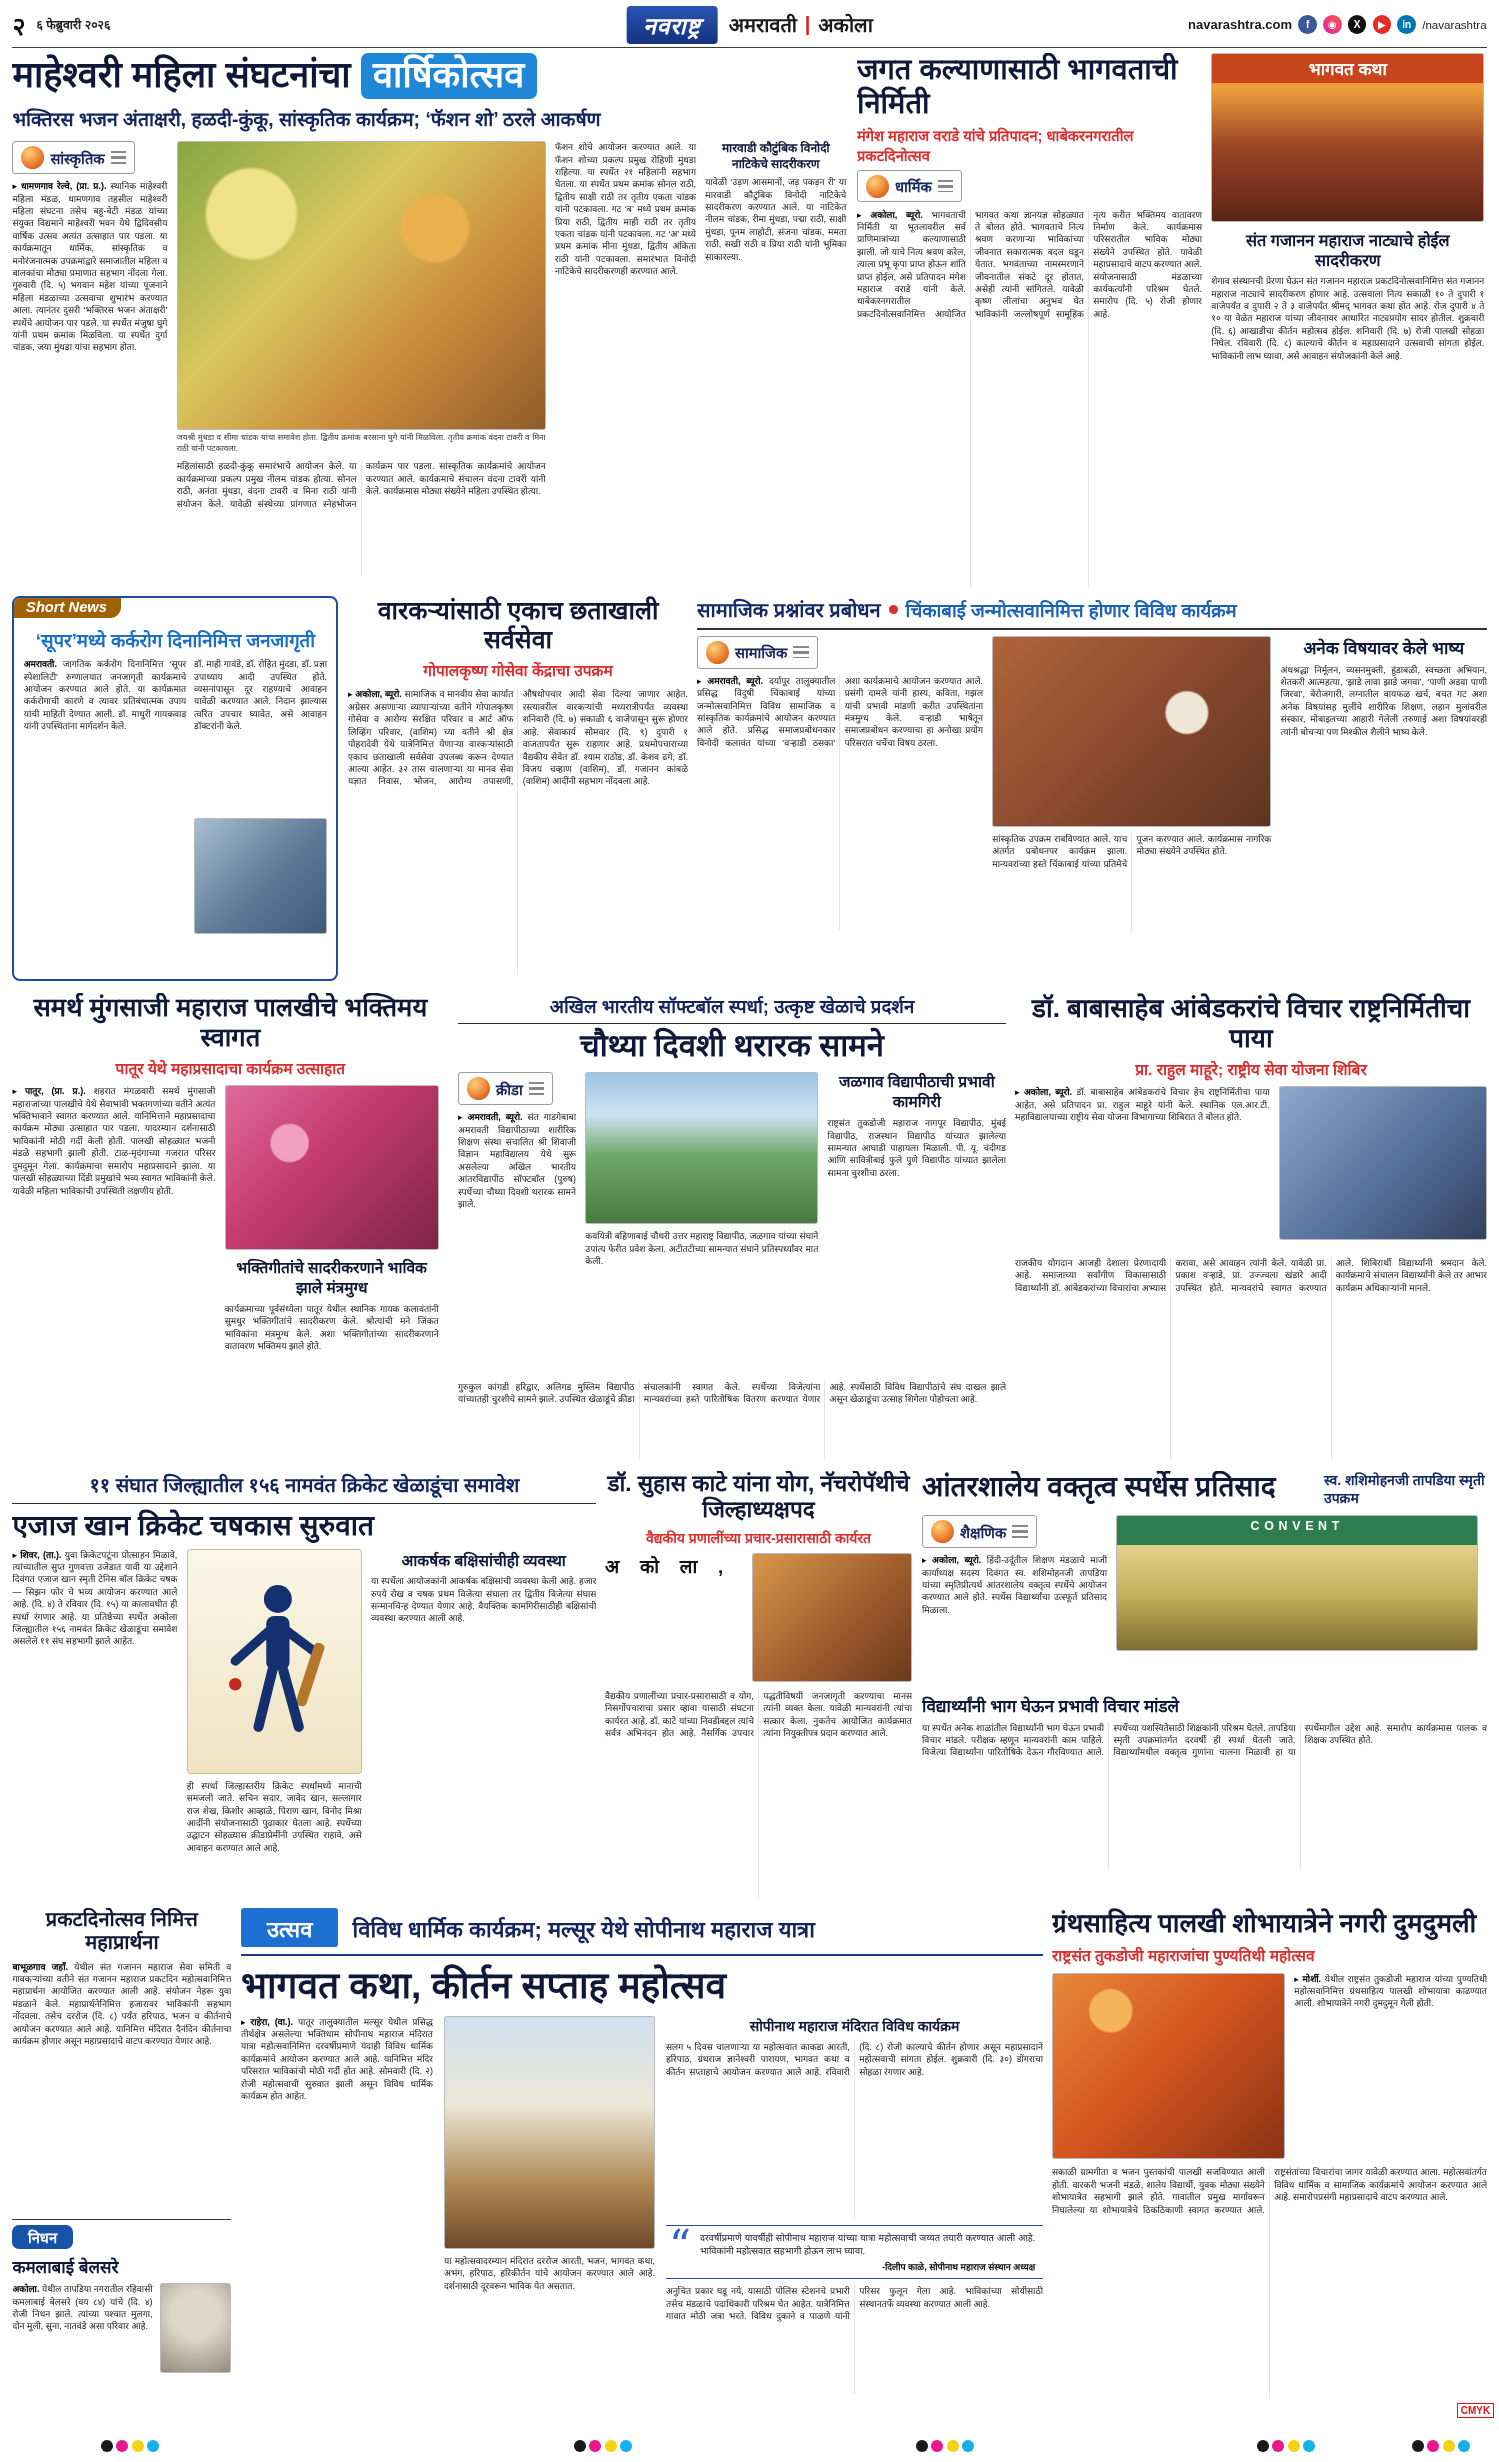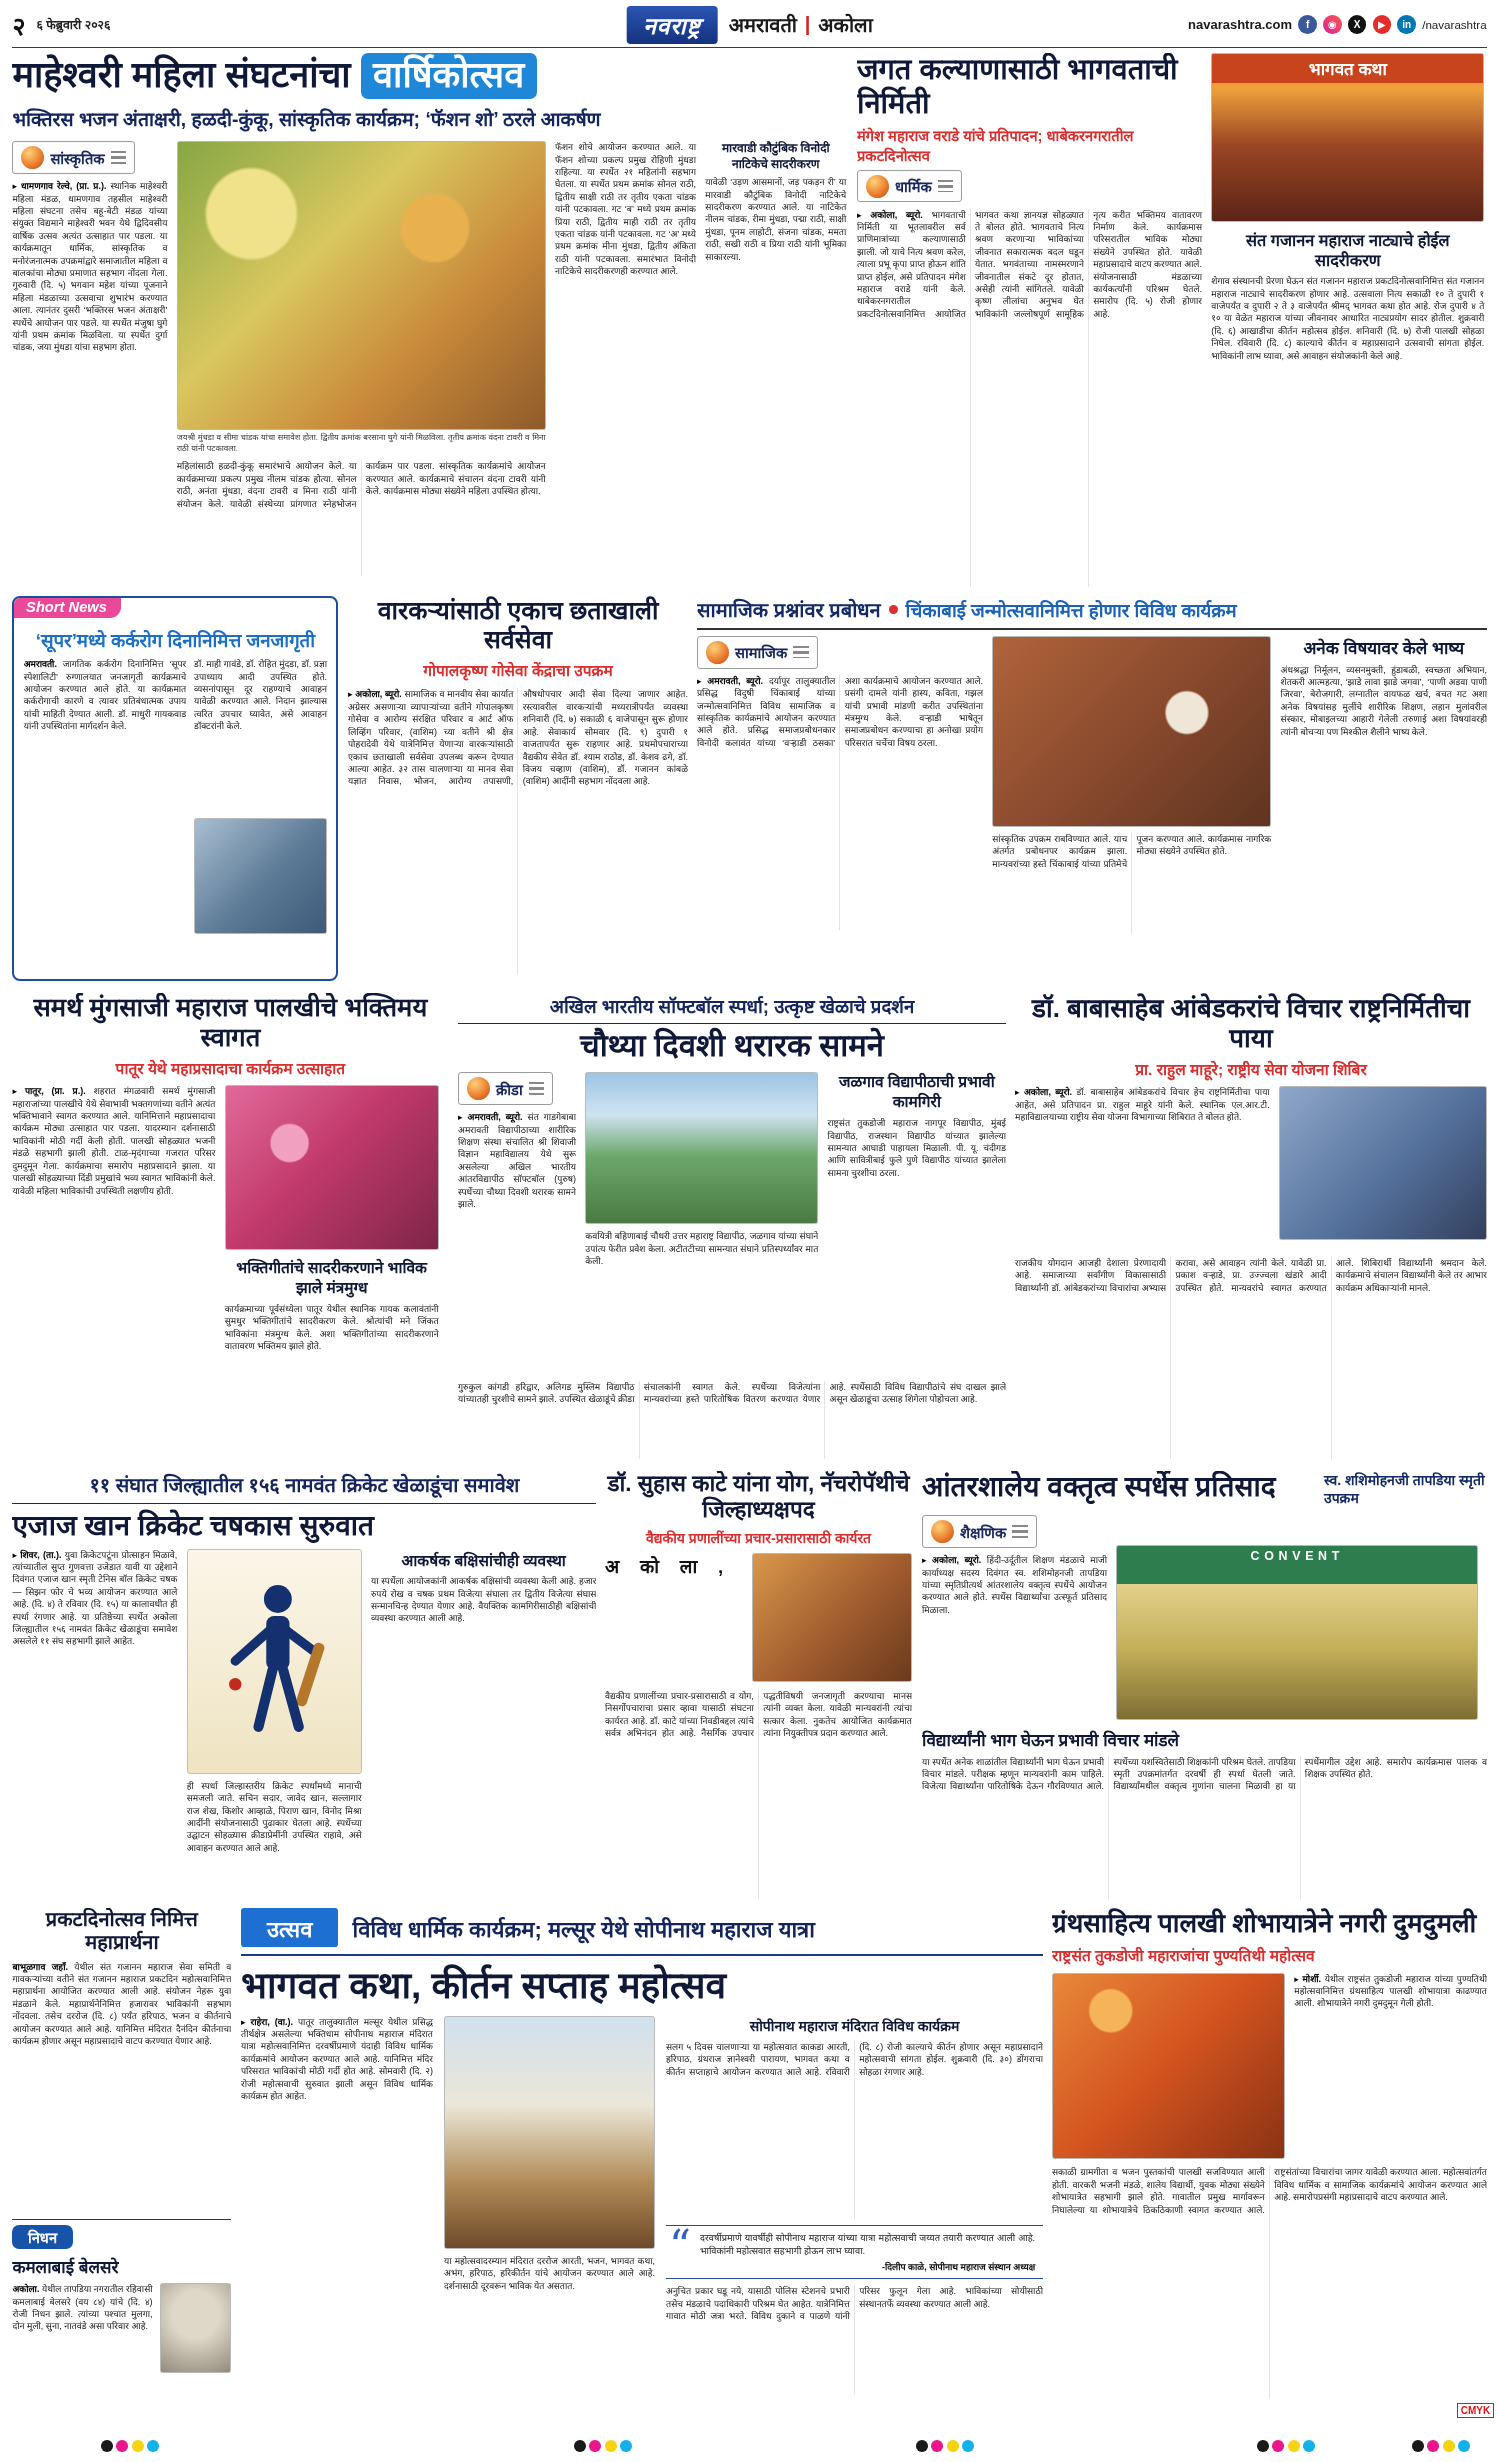--- a/index.html
+++ b/index.html
@@ -87,21 +87,21 @@
   #a-bhagwat .hl1 { font-size:29px; width:345px; }
   #a-bhagwat .photo { width:273px; height:169px; flex:0 0 auto; }
   #a-bhagwat .subhead { font-size:14.7px; margin:4.7px 0; }
   .b-left { width:345px; flex:0 0 auto; }
   .b-right { width:273px; flex:0 0 auto; }
   .g-head { font-size:16.3px; font-weight:bold; color:#101838; text-align:center; line-height:1.25; margin:7.8px 0 4.7px; }
   #a-bhagwat .bd-main { height:404px; margin-top:6.2px; }
 
   
   #a-short { left:12.4px; top:596px; width:326px; height:385px; border:2.3px solid #1c4da0; border-radius:7.8px; padding:7.8px 9.3px 6.2px; }
-  .sn-label { position:absolute; left:-2.3px; top:-2.3px; background:#ec4899; color:#fff; font-size:14.7px; font-weight:bold; font-style:italic; padding:3.1px 14px; border-radius:6.2px 0 11px 0; }
+  .sn-label { position:absolute; left:-2.3px; top:-2.3px; background:#a16207; color:#fff; font-size:14.7px; font-weight:bold; font-style:italic; padding:3.1px 14px; border-radius:6.2px 0 11px 0; }
   #a-short .hl-blue { font-size:18.6px; text-align:center; margin-top:23px; color:#1a6fc9; font-weight:bold; line-height:1.25; }
   #a-short .row { display:flex; gap:7.8px; margin-top:6.2px; }
   #a-short .sn-txt { width:55%; }
   #a-short .sn-side { width:45%; display:flex; flex-direction:column; gap:4.7px; }
   #a-short .photo { width:100%; height:116px; }
 
   
   #a-warkari { left:348px; top:596px; width:340px; height:385px; }
   #a-warkari .hl1 { font-size:25px; text-align:center; }
   #a-warkari .subhead { font-size:15.5px; text-align:center; margin:4.7px 0 7.8px; }
@@ -173,21 +173,21 @@
   #a-yoga .photo { width:160px; height:129px; flex:0 0 auto; }
   #a-yoga .bot { margin-top:7.8px; height:225px; }
 
   
   #a-vaktru { left:922px; top:1471px; width:565px; height:428px; }
   #a-vaktru .toprow { display:flex; gap:11px; align-items:flex-start; }
   #a-vaktru .hl1 { font-size:28px; flex:1; }
   #a-vaktru .subhead { width:163px; font-size:14px; line-height:1.3; }
   #a-vaktru .zones { display:flex; gap:9.3px; margin-top:7.8px; }
   .vk-l { width:185px; flex:0 0 auto; }
-  #a-vaktru .photo { width:362px; height:175px; flex:0 0 auto;margin-top:30px; }
+  #a-vaktru .photo { width:362px; height:136px; flex:0 0 auto; }
   .vk-sub { font-size:17px; font-weight:bold; color:#101838; margin:7.8px 0 4.7px; }
   #a-vaktru .bot { height:147px; }
 
   
   #a-prakat { left:12.4px; top:1908px; width:219px; height:304px; }
   #a-prakat .hl1 { font-size:20px; text-align:center; }
   #a-prakat .bd { margin-top:6.2px; height:233px; }
 
   
   #a-nidhan { left:12.4px; top:2219px; width:219px; height:214px; border-top:1.6px solid #333; padding-top:4.7px; }

